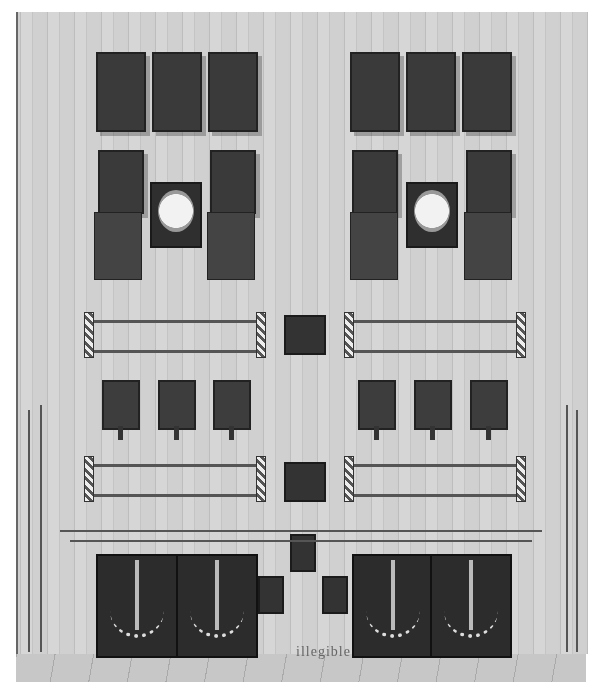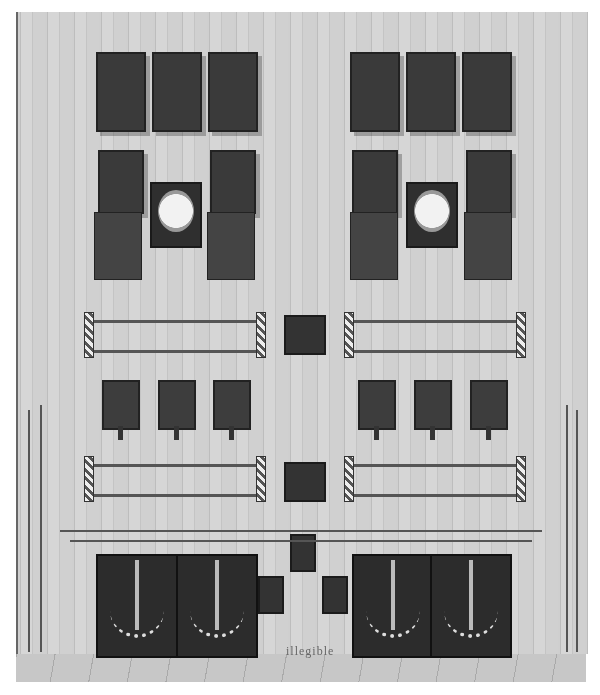--- a/index.html
+++ b/index.html
@@ -15,21 +15,21 @@
   .fuse{position:absolute;background:#444;border:1px solid #222;}
   .bar{position:absolute;height:3px;background:#555;}
   .post{position:absolute;width:8px;height:44px;background:repeating-linear-gradient(45deg,#eee 0 3px,#555 3px 6px);border:1px solid #333;}
   .switch{position:absolute;width:34px;height:46px;background:#3d3d3d;border:2px solid #222;}
   .sw-handle{position:absolute;left:14px;top:44px;width:5px;height:14px;background:#333;}
   .cswitch{position:absolute;width:38px;height:36px;background:#333;border:2px solid #1b1b1b;}
   .rheo{position:absolute;width:78px;height:100px;background:#2c2c2c;border:2px solid #111;}
   .arc{position:absolute;left:12px;bottom:18px;width:54px;height:24px;border-bottom:4px dotted #ddd;border-radius:0 0 40px 40px;}
   .arm{position:absolute;left:37px;top:4px;width:4px;height:70px;background:#bbb;}
   .wire{position:absolute;border:1px solid #555;}
-  .sig{position:absolute;left:286px;top:644px;font-size:12px;color:#666;letter-spacing:1px;}
+  .sig{position:absolute;left:296px;top:644px;font-size:14px;color:#666;letter-spacing:1px;}
 </style>
 </head>
 <body>
 
 <div class="board"></div>
 <div class="floor"></div>
 
 <div class="box" style="left:96px;top:52px;width:46px;height:76px"></div>
 <div class="box" style="left:152px;top:52px;width:46px;height:76px"></div>
 <div class="box" style="left:208px;top:52px;width:46px;height:76px"></div>

